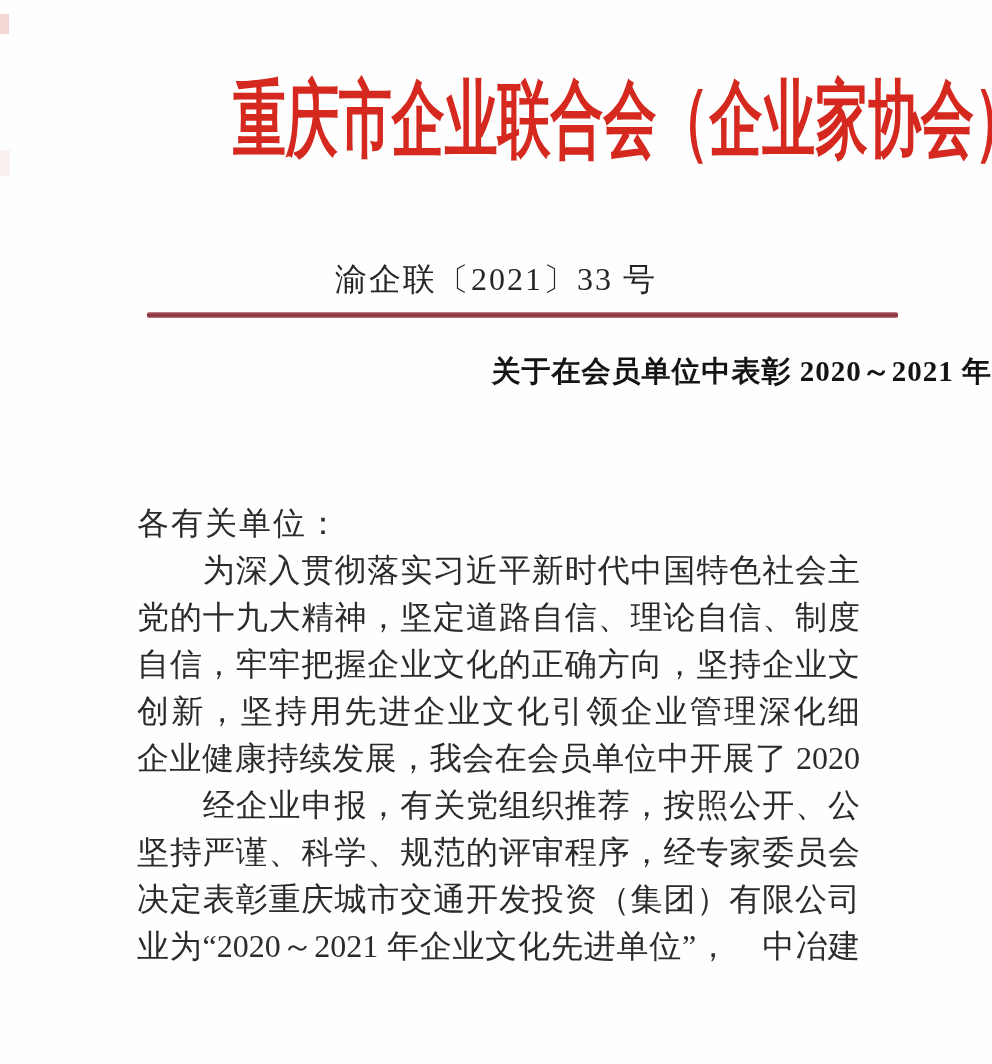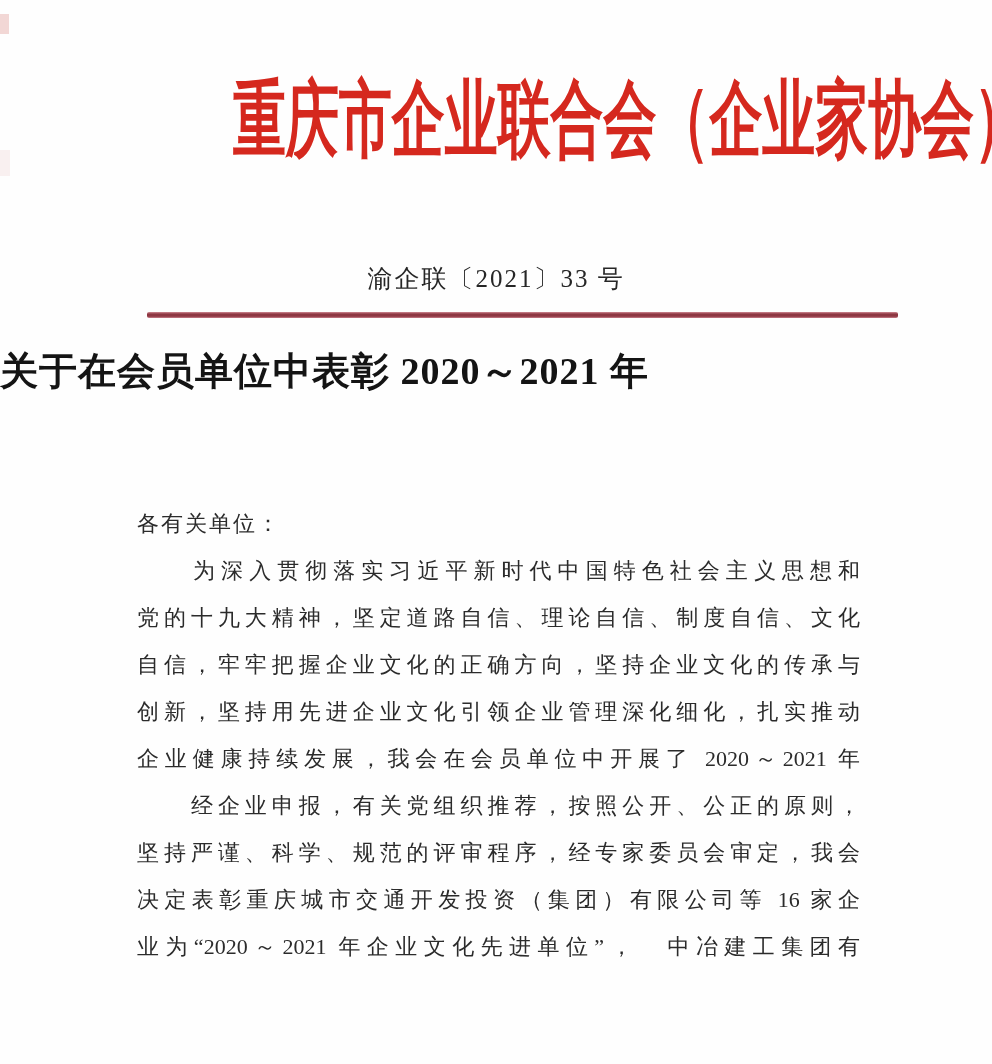--- a/index.html
+++ b/index.html
@@ -46,56 +46,56 @@
     transform: scaleX(0.63);
     transform-origin: 50% 50%;
   }
   
   .doc-number {
     position: absolute;
     top: 260px;
     left: 0;
     width: 100%;
     text-align: center;
-    font-size: 25px;
+    font-size: 32px;
     line-height: 38px;
     color: #262626;
     letter-spacing: 2px;
   }
   
   .red-rule {
     position: absolute;
     top: 312px;
     left: 147px;
     width: 751px;
     height: 6px;
     background: linear-gradient(180deg, #d08a94 0%, #8e3742 35%, #8e3742 70%, #c97f8b 100%);
     border-radius: 2px;
   }
   
   .doc-title {
     position: absolute;
     top: 348px;
     left: 0;
     width: 100%;
-    text-align: left;
+    text-align: right;
     font-weight: bold;
     color: #141414;
-    font-size: 38px;
+    font-size: 29px;
     line-height: 47px;
     letter-spacing: 1px;
   }
   
   .doc-body {
     position: absolute;
     top: 500px;
     left: 137px;
     width: 723px;
     color: #2b2b2b;
-    font-size: 22px;
+    font-size: 32px;
   }
   .line {
     height: 47px;
     line-height: 47px;
     overflow: hidden;
   }
   .line.just {
     text-align: justify;
     text-align-last: justify;
   }

